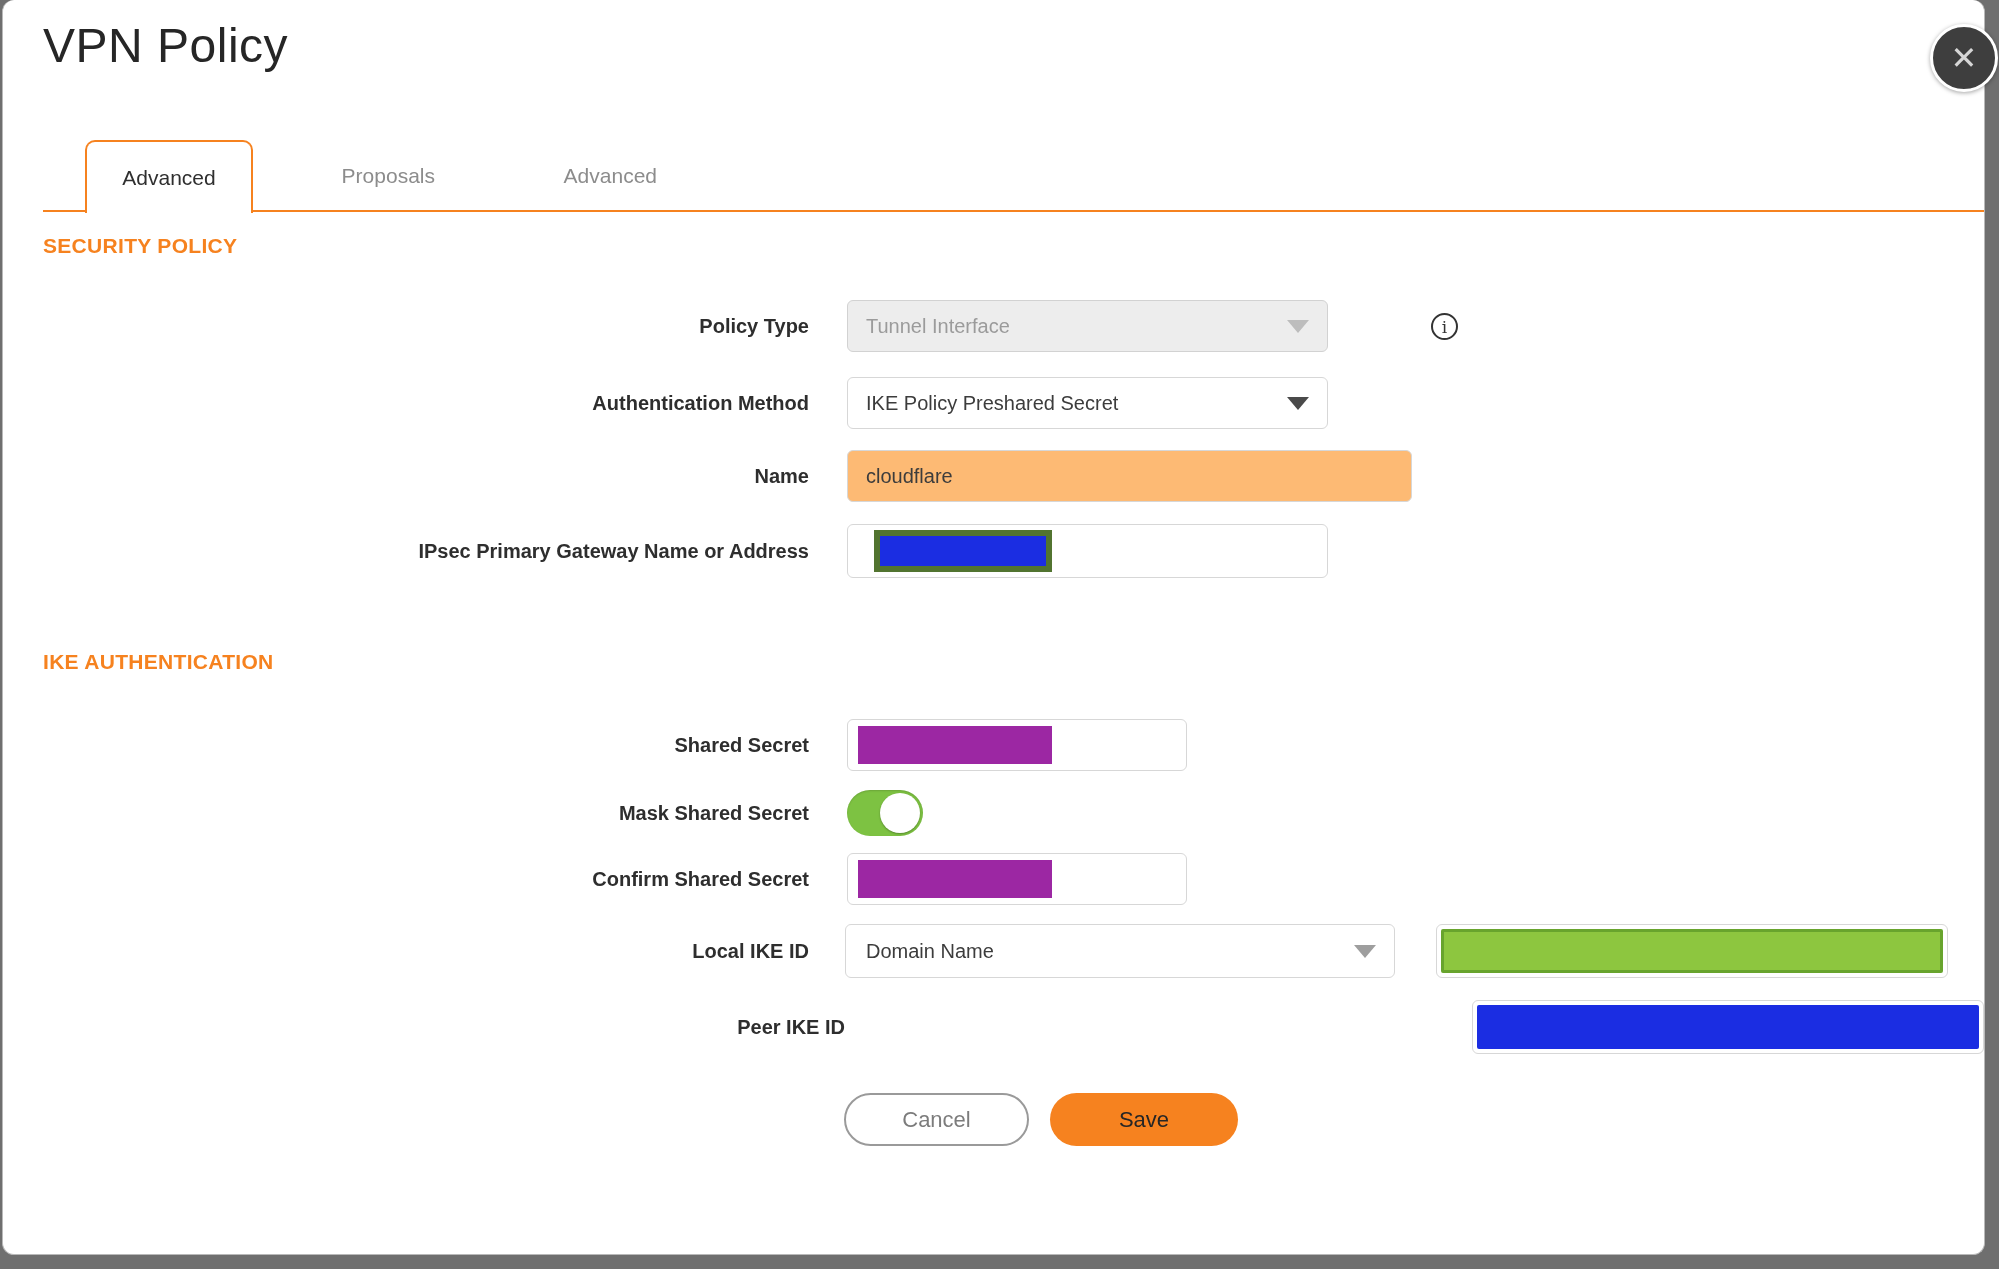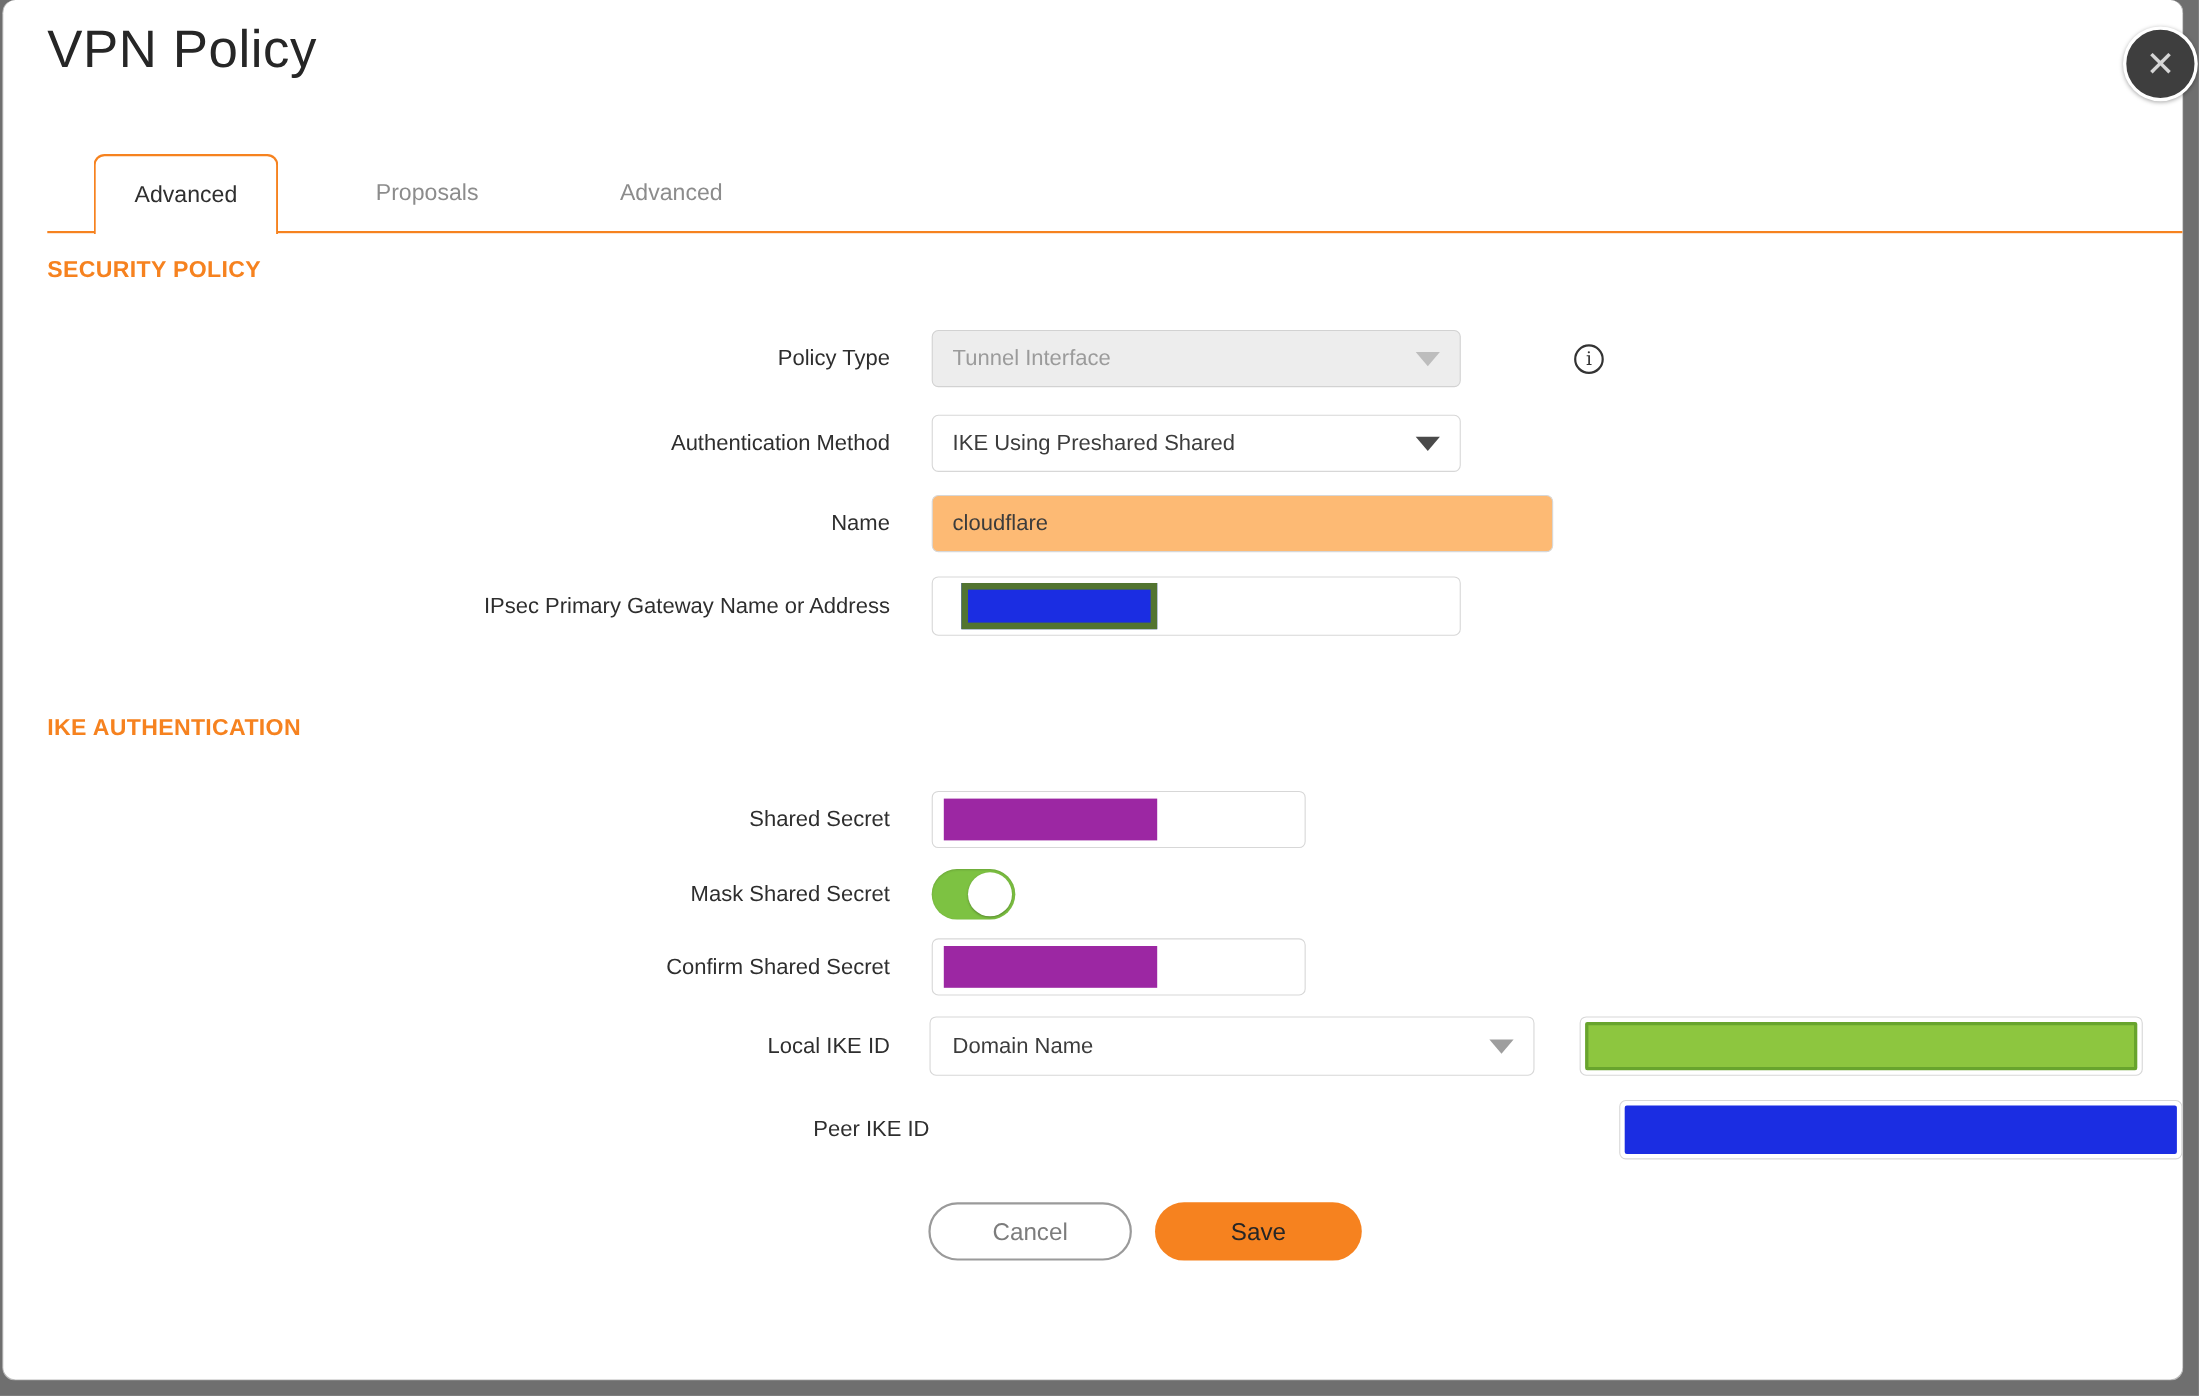--- a/index.html
+++ b/index.html
@@ -56,21 +56,21 @@
   .section-heading{
     position:absolute;left:40px;font-size:21px;font-weight:bold;
     color:var(--accent);letter-spacing:.3px;
   }
   .h-security{top:234px;}
   .h-ike{top:650px;}
 
   
   .lbl{
     position:absolute;left:0;width:806px;text-align:right;
-    font-size:20px;font-weight:normal;color:#2E2E2E;
+    font-size:20px;font-weight:bold;color:#2E2E2E;
   }
 
   
   .ctl{
     position:absolute;left:844px;height:52px;
     background:#ffffff;border:1px solid #D7D7D7;border-radius:6px;
     display:flex;align-items:center;padding:0 18px;
     font-size:20px;color:#3C3C3C;
   }
   .w-wide{width:481px;}
@@ -169,21 +169,21 @@
   <div class="ctl select disabled w-wide r-policy">
     <span>Tunnel Interface</span>
     <span class="caret light"></span>
   </div>
   <div class="info-icon">
     <span>i</span>
   </div>
 
   <div class="lbl r-auth">Authentication Method</div>
   <div class="ctl select w-wide r-auth">
-    <span>IKE Using Preshared Shared</span>
+    <span>IKE Policy Preshared Secret</span>
     <span class="caret dark"></span>
   </div>
 
   <div class="lbl r-name">Name</div>
   <input class="text-input r-name" type="text" value="cloudflare" style="">
 
   <div class="lbl r-ipsec">IPsec Primary Gateway Name or Address</div>
   <div class="ctl w-wide r-ipsec h-54">
     <span class="redact-blue-sm"></span>
   </div>

